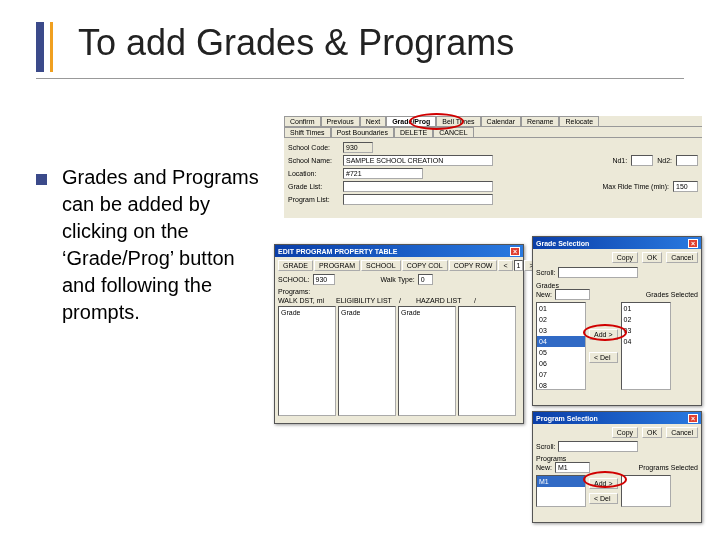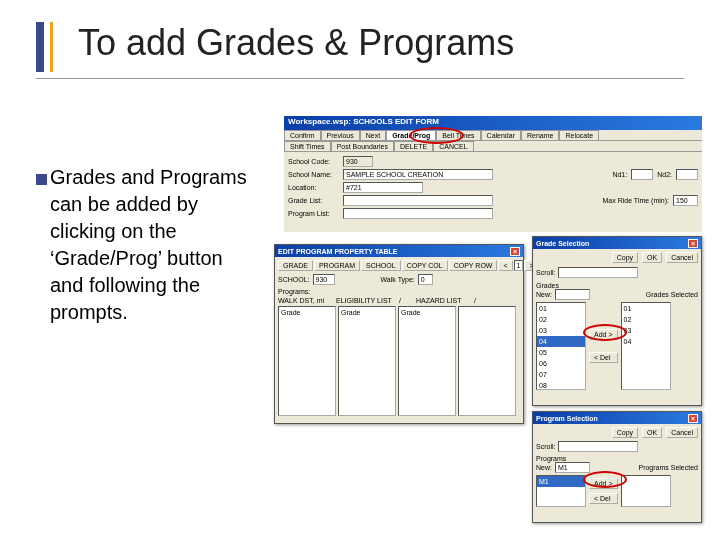--- a/index.html
+++ b/index.html
@@ -39,21 +39,21 @@
     background: #999;
   }
   .bullet {
     position: absolute;
     top: 174px; left: 36px;
     width: 11px; height: 11px;
     background: #3b4a8a;
   }
   .body-text {
     position: absolute;
-    top: 164px; left: 50px;
+    top: 164px; left: 62px;
     width: 200px;
     font-size: 20px;
     line-height: 1.35;
     color: #000;
   }
   .app-window {
     position: absolute;
     top: 116px; left: 284px;
     width: 418px; height: 410px;
     font-size: 8px;
@@ -163,21 +163,20 @@
 
 <div class="titlebar-accent"></div>
 <div class="titlebar-accent2"></div>
 <div class="title">To add Grades &amp; Programs</div>
 <div class="title-underline"></div>
 
 <div class="bullet"></div>
 <div class="body-text">Grades and Programs can be added by clicking on the ‘Grade/Prog’ button and following the prompts.</div>
 
 <div class="app-window">
-  <div class="win-titlebar">Workspace.wsp: SCHOOLS EDIT FORM</div>
 
   <div class="tabrow" style="position:relative;">
     <div class="tab">Confirm</div>
     <div class="tab">Previous</div>
     <div class="tab">Next</div>
     <div class="tab active">Grade/Prog</div>
     <div class="tab">Bell Times</div>
     <div class="tab">Calendar</div>
     <div class="tab">Rename</div>
     <div class="tab">Relocate</div>

